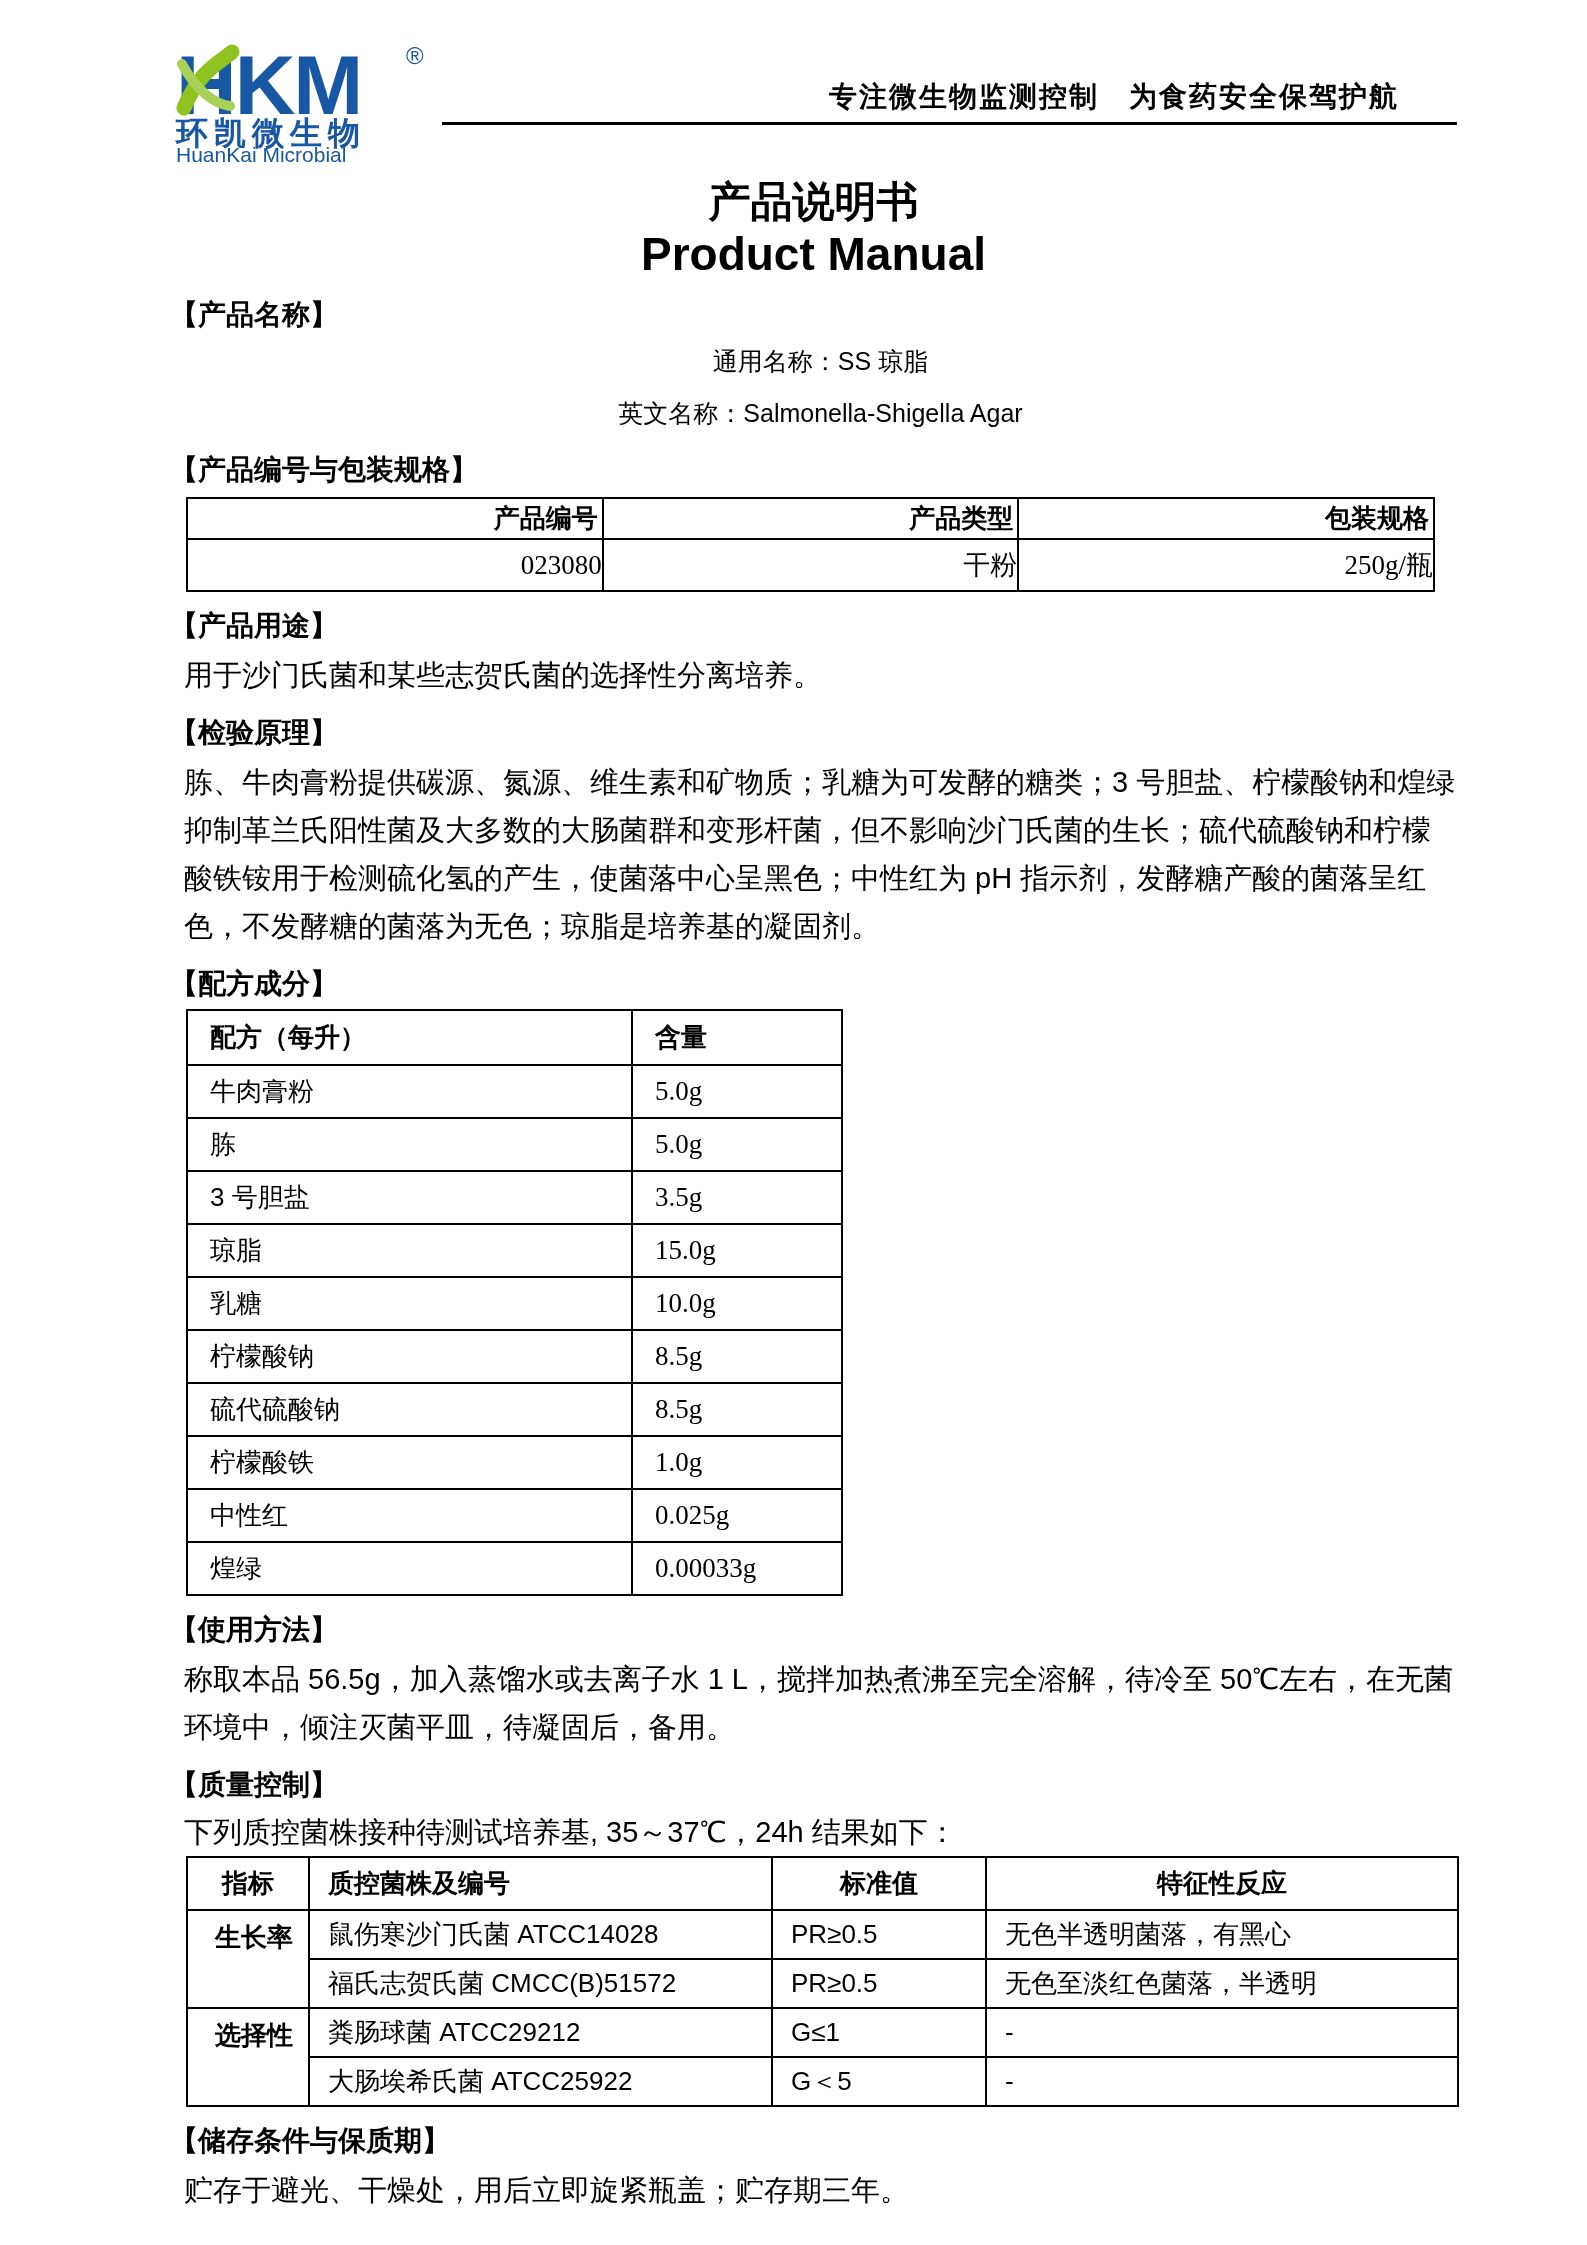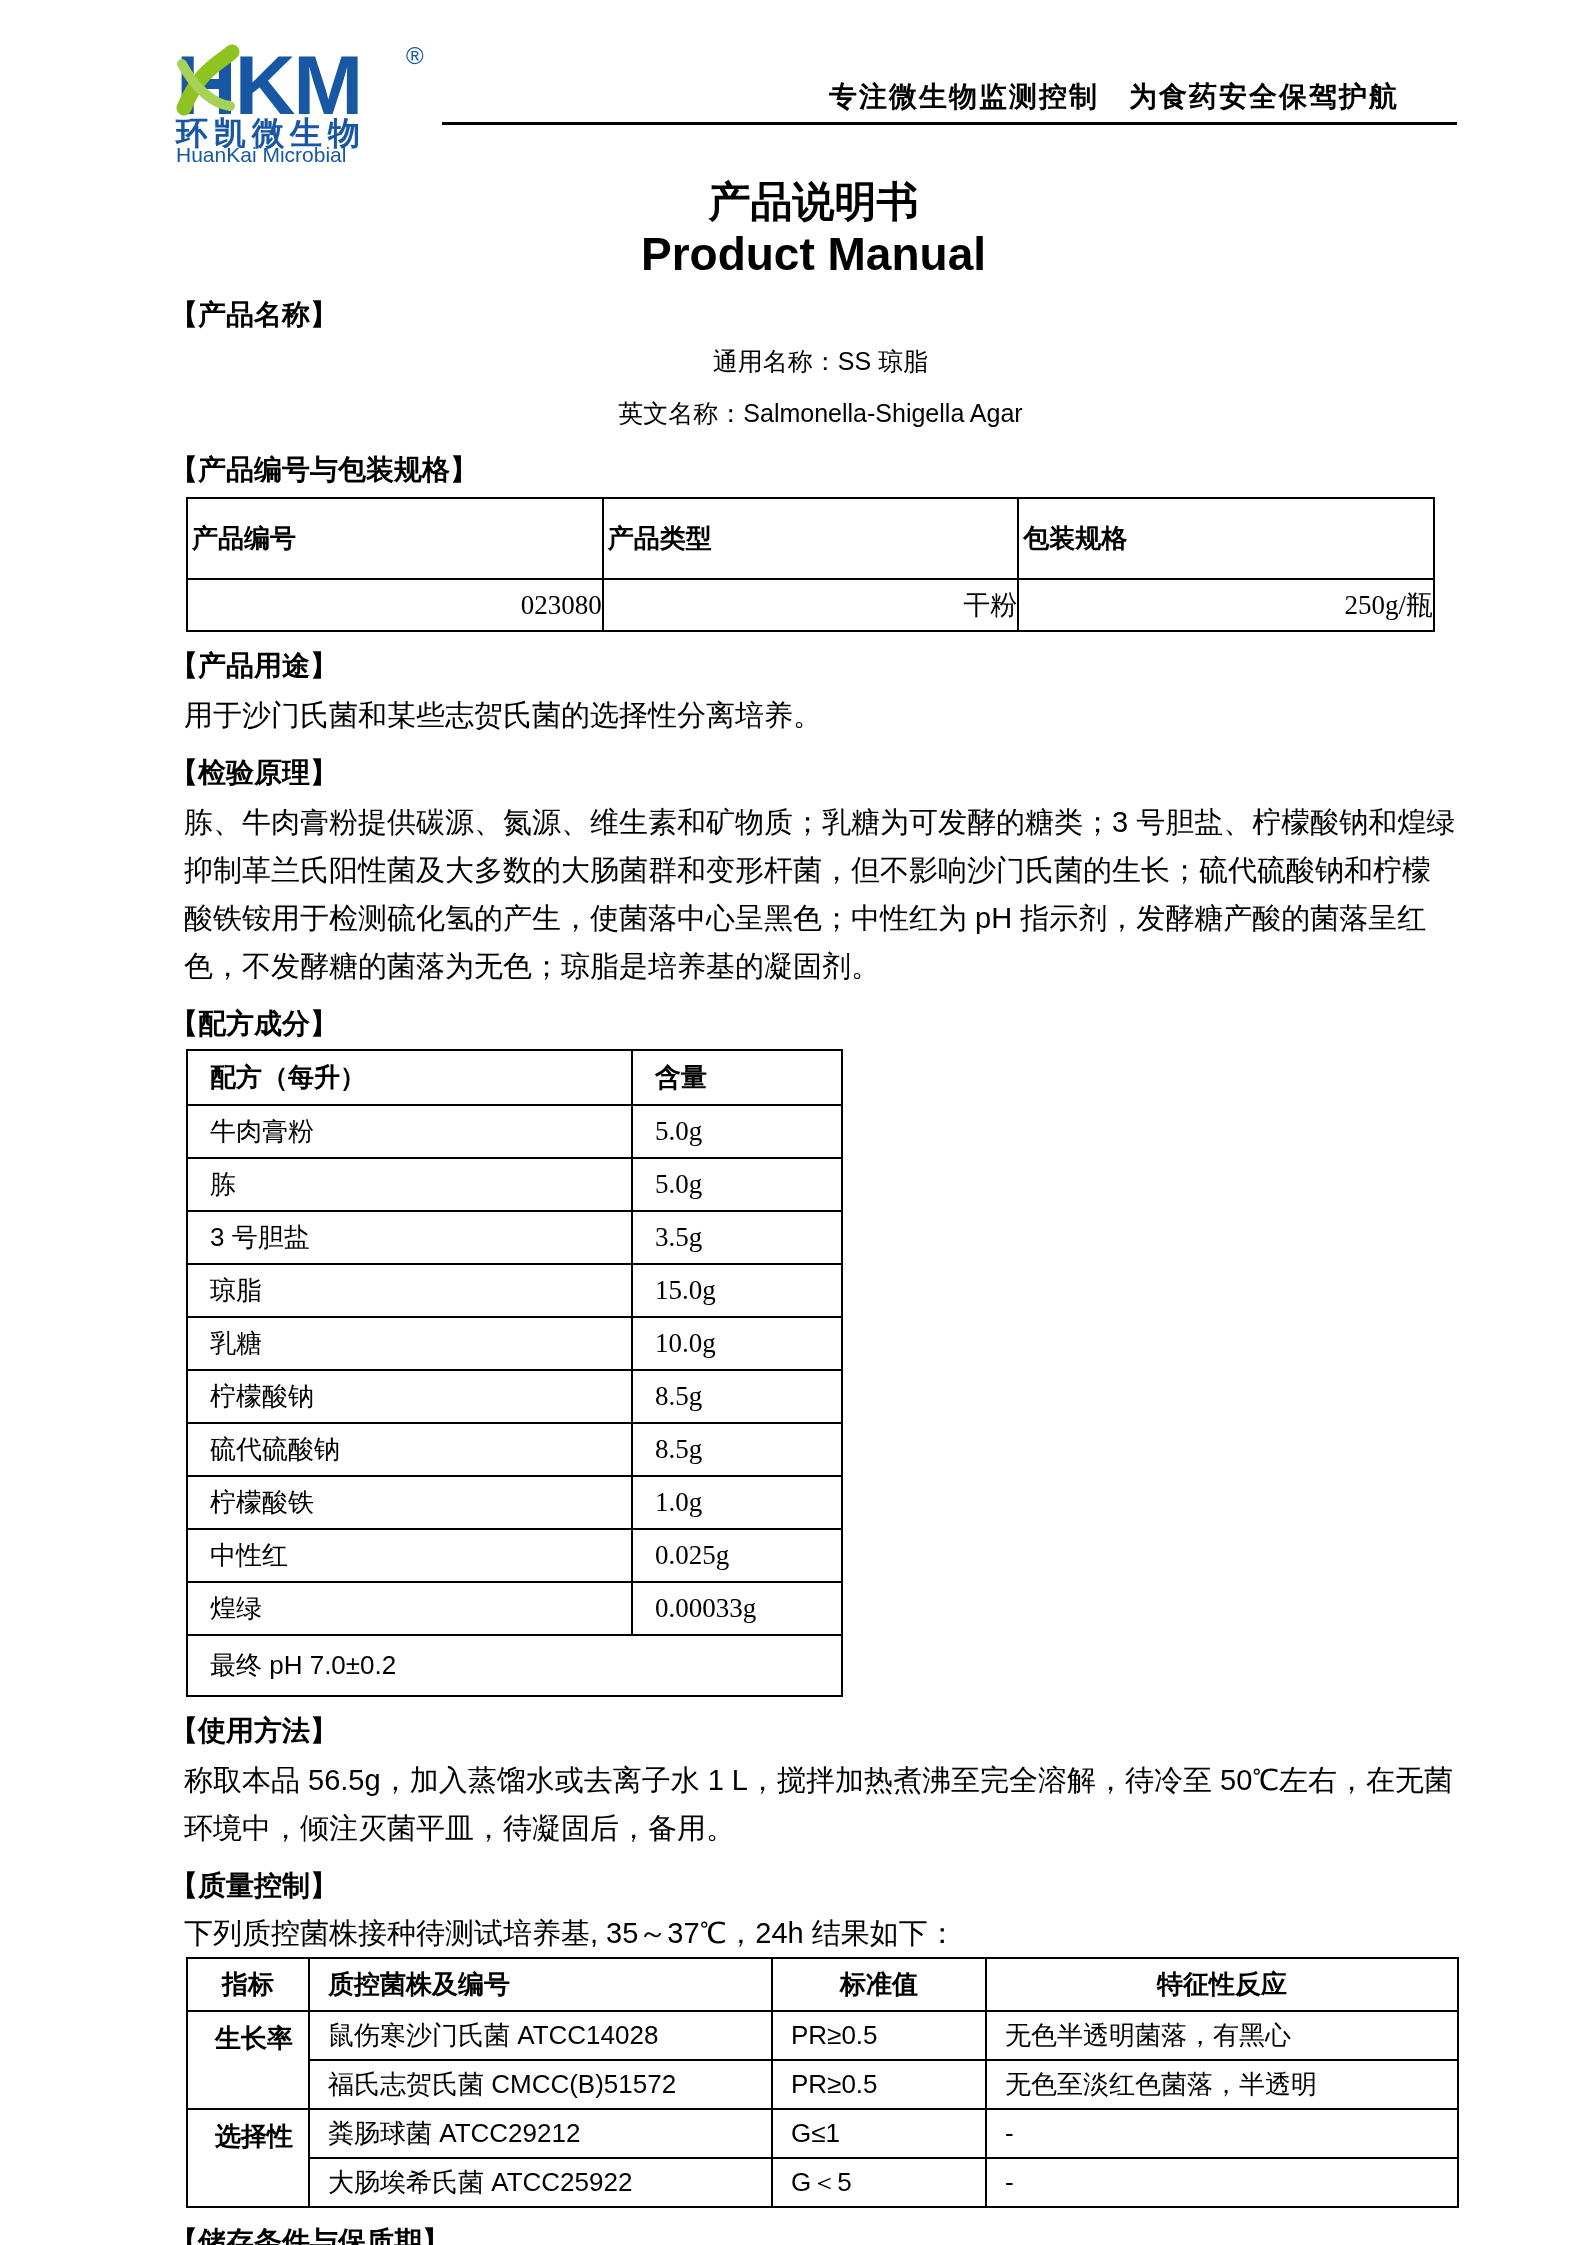--- a/index.html
+++ b/index.html
@@ -26,21 +26,21 @@
   .title-en{text-align:center;font-size:46px;font-weight:bold;margin:2px 0 0 0;line-height:1.15;}
   
   .sec-h{font-size:28px;font-weight:bold;margin:16px 0 0 0;line-height:1.25;}
   .body-p{font-size:29px;line-height:48px;margin:8px 0 0 14px;}
   .kv-line{font-size:25px;line-height:46px;margin:6px 0 0 14px;text-align:center;}
   
   table{border-collapse:collapse;table-layout:fixed;}
   th,td{border:2px solid #000;font-size:26px;}
   .serif{font-family:"Liberation Serif","DejaVu Serif",serif;}
   .tbl-products{width:1249px;margin:10px 0 0 16px;}
-  .tbl-products th{font-weight:bold;text-align:left;padding:22px 4px;}
+  .tbl-products th{font-weight:bold;text-align:right;padding:2px 4px;}
   .tbl-products td{text-align:right;padding:7px 0;font-size:27px;}
   .tbl-formula{width:655px;margin:8px 0 0 16px;}
   .tbl-formula th{font-weight:bold;text-align:left;padding:9px 20px 9px 22px;}
   .tbl-formula td.name{text-align:left;padding:8px 6px 8px 22px;}
   .tbl-formula td.qty{text-align:left;padding:8px 6px 8px 22px;font-size:27px;}
   .tbl-formula td.ph{text-align:left;padding:12px 6px 12px 22px;}
   .tbl-qc{width:1271px;margin:0 0 0 16px;padding-left:11px;}
   .tbl-qc th{font-weight:bold;text-align:center;padding:8px 6px;}
   .tbl-qc th.strain-h{text-align:left;padding-left:18px;}
   .tbl-qc td{padding:6px 6px 6px 18px;text-align:left;}
@@ -140,23 +140,20 @@
           <td class="qty serif">1.0g</td>
         </tr>
     <tr>
           <td class="name">中性红</td>
           <td class="qty serif">0.025g</td>
         </tr>
     <tr>
           <td class="name">煌绿</td>
           <td class="qty serif">0.00033g</td>
         </tr>
-    <tr>
-          <td class="ph" colspan="2">最终 pH 7.0±0.2</td>
-        </tr>
   </tbody>
     </table>
 
   <h2 class="sec-h">【使用方法】</h2>
   <p class="body-p">称取本品 56.5g，加入蒸馏水或去离子水 1 L，搅拌加热煮沸至完全溶解，待冷至 50℃左右，在无菌环境中，倾注灭菌平皿，待凝固后，备用。</p>
 
   <h2 class="sec-h">【质量控制】</h2>
   <p class="body-p" style="margin-top:6px">下列质控菌株接种待测试培养基, 35～37℃，24h 结果如下：</p>
   <table class="tbl-qc">
     <colgroup>

